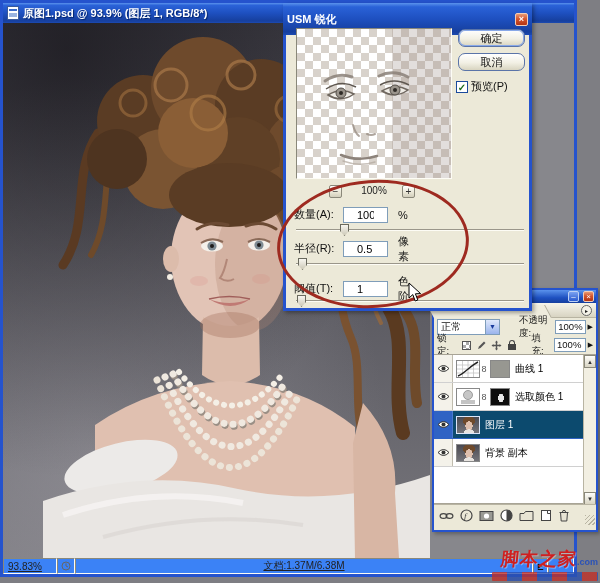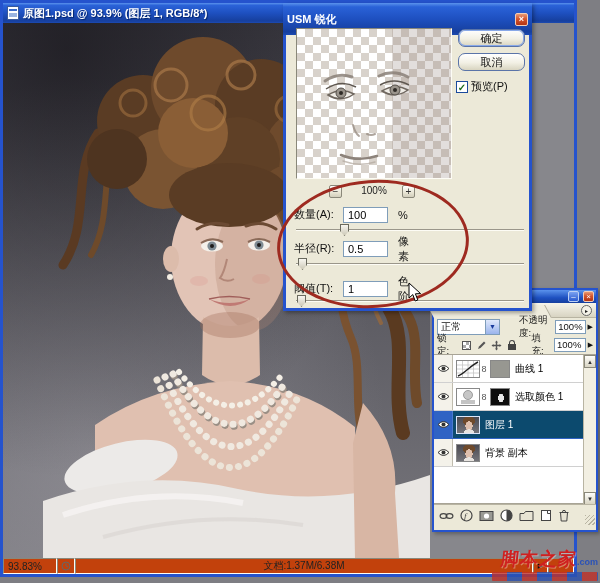--- a/index.html
+++ b/index.html
@@ -12,21 +12,21 @@
     background:linear-gradient(180deg,#5a92ec 0%,#2a62d8 12%,#1e50c0 50%,#163f9e 90%,#1c4ab2 100%);
     display:flex; align-items:center; padding:0 4px; color:#fff; font-size:11px; font-weight:bold; white-space:nowrap; overflow:hidden;}
   .titlebar .ttext { text-shadow:1px 1px 1px #00236b; }
   .doc-icon { width:12px; height:14px; background:#fff; border:1px solid #3a5a9a; margin-right:4px; position:relative; flex:0 0 auto;}
   .doc-icon::before{ content:""; position:absolute; left:1px; top:2px; width:8px; height:2px; background:#3a6ac8; }
   .doc-icon::after{ content:""; position:absolute; left:1px; top:6px; width:8px; height:4px; background:#9ab4e0; }
 
   #photo { position:absolute; left:0; top:20px; width:427px; height:535px; background:#55555c; overflow:hidden; }
 
   #statusbar { position:absolute; left:0; bottom:0; right:0; height:16px; background:#ece9d8; display:flex; align-items:stretch; font-size:10px; color:#222; }
-  .sunken { border:1px solid; border-color:#8a887a #fdfcf5 #fdfcf5 #8a887a; background:#c2410c; display:flex; align-items:center; }
+  .sunken { border:1px solid; border-color:#8a887a #fdfcf5 #fdfcf5 #8a887a; background:#3b82f6; display:flex; align-items:center;text-decoration:underline; }
   #status-zoom { width:54px; padding-left:4px; }
   #status-icon-box { width:18px; justify-content:center; }
   #status-doc { width:458px; justify-content:center; }
   #status-arrow { width:15px; justify-content:center; font-size:7px; color:#111; cursor:default; }
   #status-rest { flex:1; }
 
   
   #usm-dialog { position:absolute; left:283px; top:3px; width:249px; height:308px; z-index:30;
     border:3px solid #2553cd; border-top:none; background:#ece9d8; box-shadow:2px 2px 4px rgba(0,0,0,.35); }
   #usm-title { position:absolute; left:-3px; right:-3px; top:0; height:24px;
@@ -48,21 +48,21 @@
   #usm-zoomlabel { position:absolute; left:62px; top:182px; width:52px; text-align:center; font-size:10px; color:#222; }
 
   .xp-btn { position:absolute; left:172px; width:67px; height:18px; font-size:11px; color:#111; text-align:center; line-height:16px;
     background:linear-gradient(180deg,#ffffff,#f2f0e4 55%,#d8d4c0); border:1px solid #5a74a8; border-radius:7px; cursor:default; }
   #usm-ok { top:26px; box-shadow:inset 0 0 0 1px #88a8e8; }
   #usm-cancel { top:50px; }
   #usm-preview-check { position:absolute; left:170px; top:76px; display:flex; align-items:center; font-size:11px; color:#111; }
   .checkbox { width:12px; height:12px; background:#fff; border:1px solid #1a4a9c; margin-right:3px; font-size:10px; line-height:11px; text-align:center; color:#1a6a1a; font-weight:bold; }
 
   .fieldrow { position:absolute; left:8px; height:17px; display:flex; align-items:center; font-size:11px; color:#111; }
-  .fieldrow input { position:absolute; left:49px; width:45px; height:16px; border:1px solid #7f9db9; font-size:11px; padding:0 4px; font-family:"Liberation Sans",sans-serif; }
+  .fieldrow input { position:absolute; left:49px; width:45px; height:16px; border:1px solid #7f9db9; font-size:11px; padding:0 13px; font-family:"Liberation Sans",sans-serif; }
   .fieldrow .unit { position:absolute; left:104px; }
   .sl-track { position:absolute; left:10px; width:228px; height:2px; background:#9a968a; border-bottom:1px solid #fdfcf5; }
   .sl-thumb { position:absolute; top:-5px; width:9px; height:12px; background:linear-gradient(#f8f6f0,#cdc9b8);
     border:1px solid #6a6a5e; clip-path:polygon(0 0,100% 0,100% 58%,50% 100%,0 58%); cursor:default; }
 
   
   #layers-panel { position:absolute; left:432px; top:288px; width:166px; height:244px; z-index:20;
     border:2px solid #2553cd; background:#ece9d8; box-shadow:2px 2px 4px rgba(0,0,0,.3); }
   #lp-titlebar { height:13px; background:linear-gradient(180deg,#5a92ec,#1e50c0 60%,#163f9e); display:flex; align-items:center; padding:0 2px; }
   #lp-titlebar .xp-min,#lp-titlebar .xp-close { width:11px; height:11px; font-size:8px; line-height:9px; margin-left:2px; }

